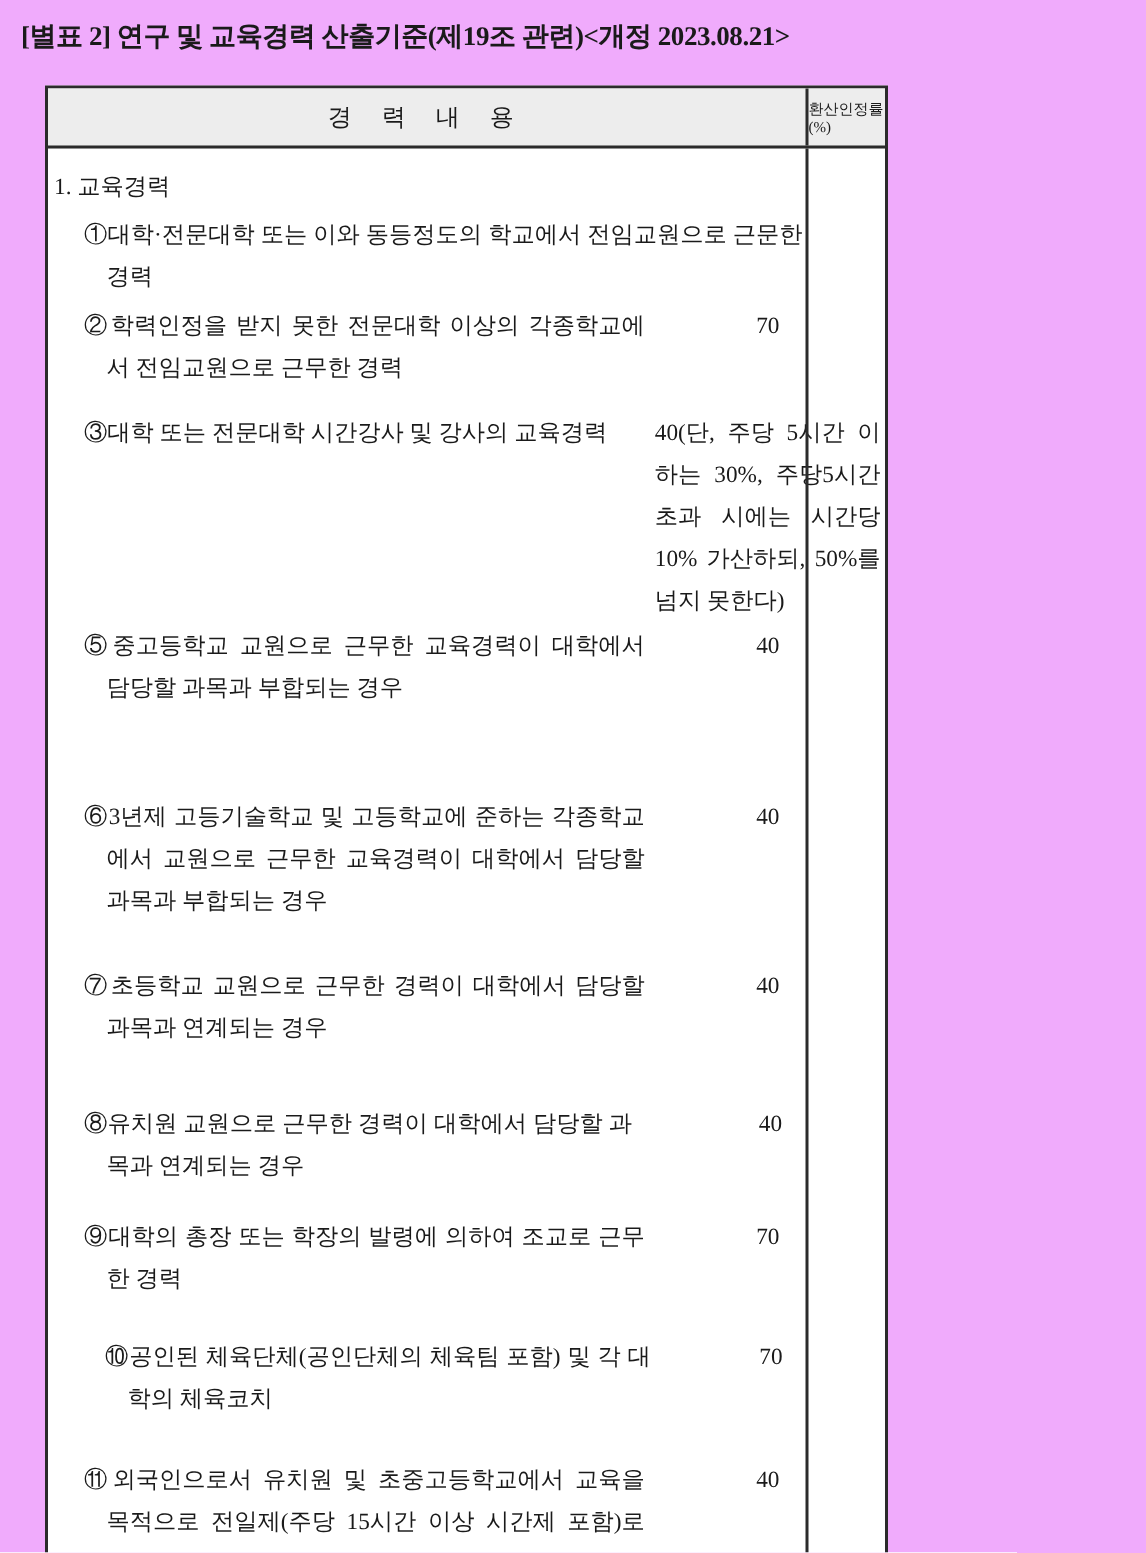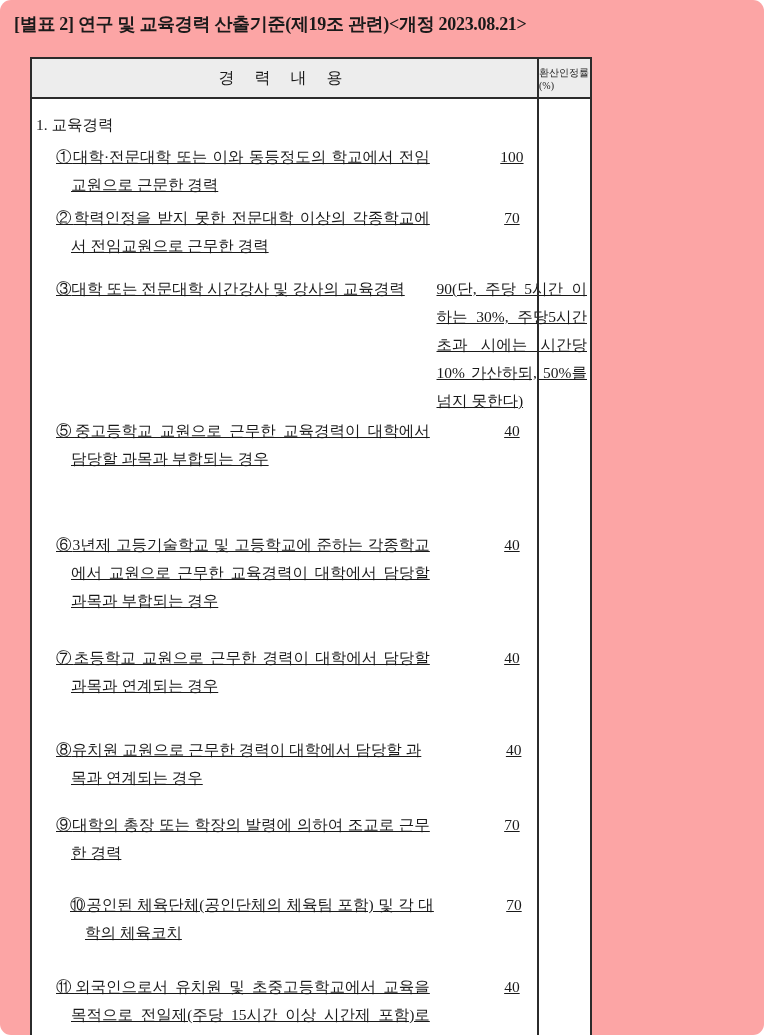--- a/index.html
+++ b/index.html
@@ -6,23 +6,22 @@
     margin: 0;
     padding: 0;
     background: #ffffff;
     font-family: "Liberation Serif", "DejaVu Serif", serif;
     color: #1a1a1a;
   }
   .page {
     position: relative;
     width: 764px;
     height: 1035px;
-    background: #fca5a5;
+    background: #f0abfc;
     overflow: hidden;
-    border-radius: 11px;
   }
   .doc-title {
     position: absolute;
     left: 14px;
     top: 12px;
     font-size: 18px;
     font-weight: bold;
     letter-spacing: -0.3px;
     white-space: nowrap;
   }
@@ -76,21 +75,21 @@
     top: 0;
     bottom: 0;
     width: 2px;
   }
   .section-label {
     font-size: 15.5px;
     line-height: 28px;
     padding-left: 4px;
   }
   .rows { display: block; }
-  .row { display: flex; align-items: flex-start; text-decoration: underline; }
+  .row { display: flex; align-items: flex-start; }
   .career-cell {
     width: 505px;
     box-sizing: border-box;
     padding-left: 24px;
     padding-right: 2px;
     font-size: 15.5px;
     line-height: 28px;
     text-align: justify;
   }
   .career-inner {
@@ -142,35 +141,34 @@
     <div class="tbody">
       <div class="body-divider"></div>
 
       <div class="section-label">1. 교육경력</div>
 
       <div class="rows">
   <div class="row">
     <div class="career-cell">
       <span class="career-inner"><span>①</span><span>대학·전문대학 또는 이와 동등정도의 학교에서 전임교원으로 근문한 경력</span></span>
     </div>
-    <div class="rate-cell">100</div>
   </div>
 
   <div class="row">
     <div class="career-cell">
       <span class="career-inner"><span>②</span><span>학력인정을 받지 못한 전문대학 이상의 각종학교에서 전임교원으로 근무한 경력</span></span>
     </div>
     <div class="rate-cell">70</div>
   </div>
 
   <div class="row">
     <div class="career-cell">
       <span class="career-inner"><span>③</span><span>대학 또는 전문대학 시간강사 및 강사의 교육경력</span></span>
     </div>
-    <div class="rate-cell long">90(단, 주당 5시간 이하는 30%, 주당5시간 초과 시에는 시간당 10% 가산하되, 50%를 넘지 못한다)</div>
+    <div class="rate-cell long">40(단, 주당 5시간 이하는 30%, 주당5시간 초과 시에는 시간당 10% 가산하되, 50%를 넘지 못한다)</div>
   </div>
 
 
   <div class="row">
     <div class="career-cell">
       <span class="career-inner"><span>⑤</span><span>중고등학교 교원으로 근무한 교육경력이 대학에서 담당할 과목과 부합되는 경우</span></span>
     </div>
     <div class="rate-cell">40</div>
   </div>
 

